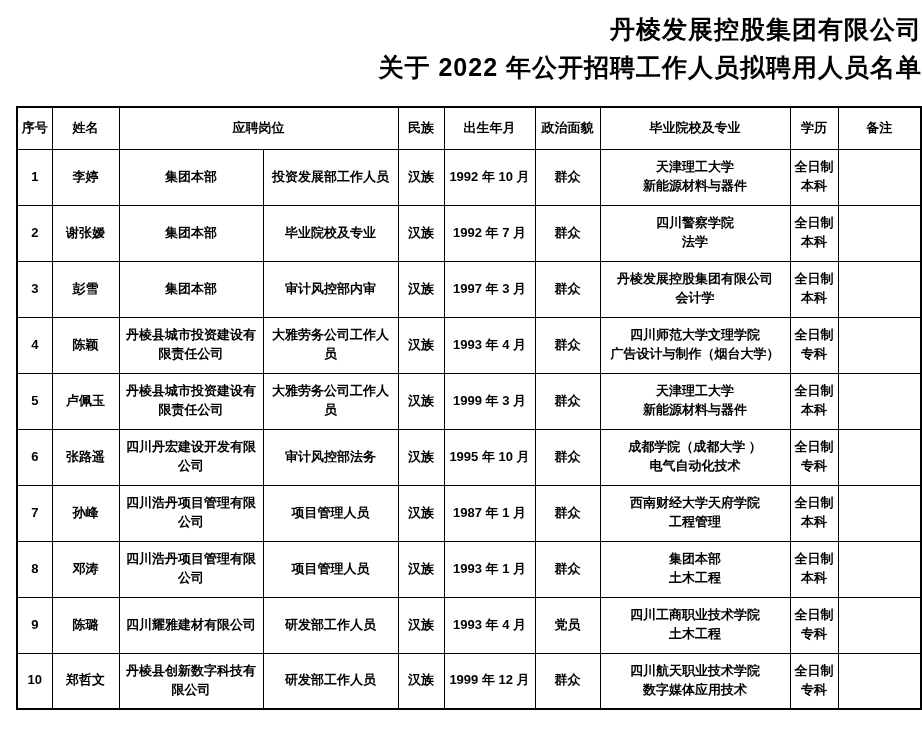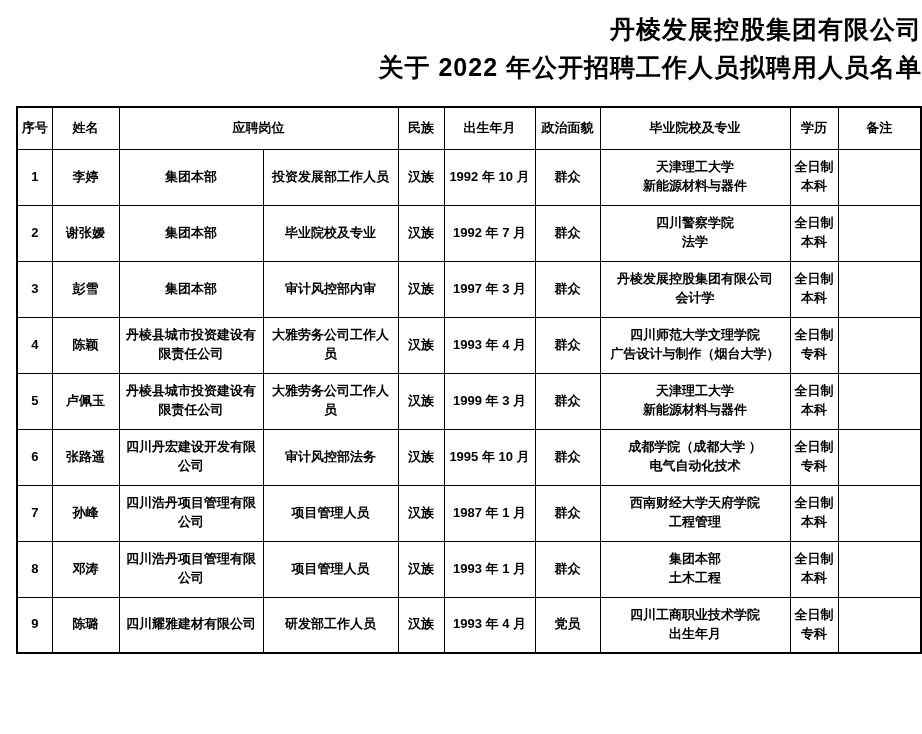--- a/index.html
+++ b/index.html
@@ -204,21 +204,36 @@
         </tr>
         <tr>
           <td>9</td>
           <td>陈璐</td>
           <td>四川耀雅建材有限公司</td>
           <td>研发部工作人员</td>
           <td>汉族</td>
           <td>1993 年 4 月</td>
           <td>党员</td>
           <td>四川工商职业技术学院
-出生年月</td>
+土木工程</td>
+          <td>全日制
+专科</td>
+          <td></td>
+        </tr>
+        <tr>
+          <td>10</td>
+          <td>郑哲文</td>
+          <td>丹棱县创新数字科技有
+限公司</td>
+          <td>研发部工作人员</td>
+          <td>汉族</td>
+          <td>1999 年 12 月</td>
+          <td>群众</td>
+          <td>四川航天职业技术学院
+数字媒体应用技术</td>
           <td>全日制
 专科</td>
           <td></td>
         </tr>
       </tbody>
   </table>
 
 </div>
 
 </body></html>

